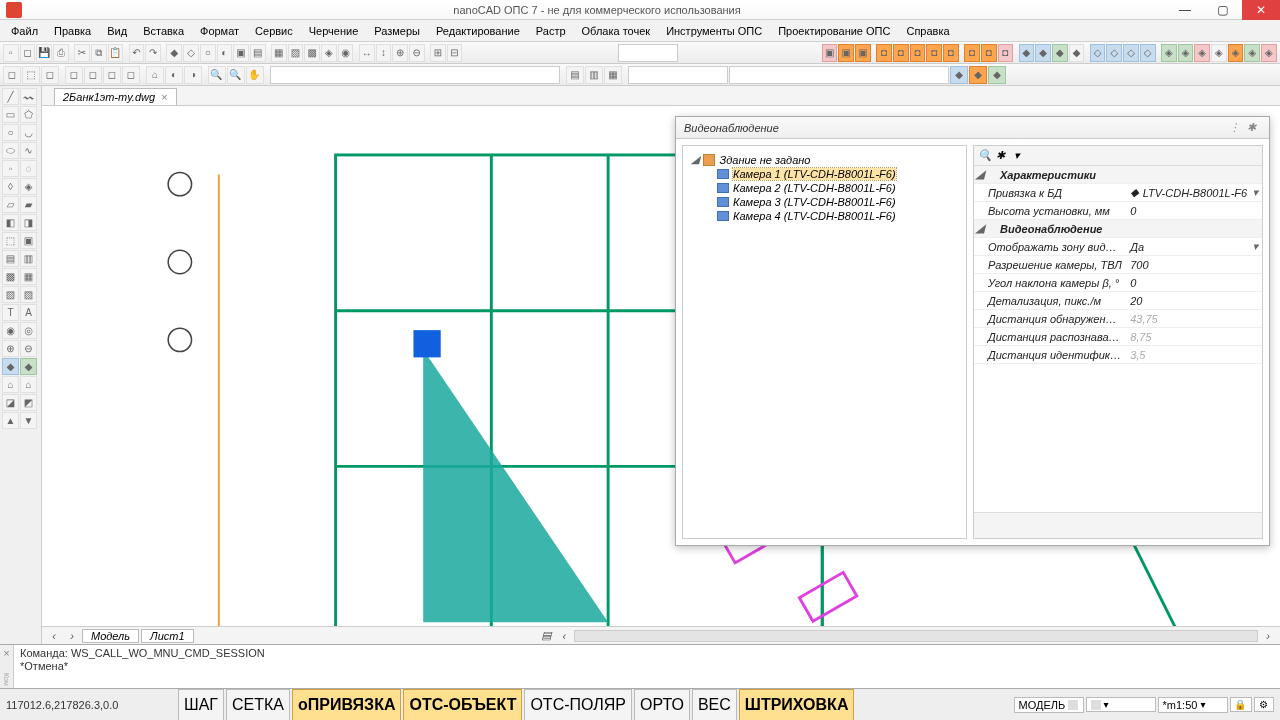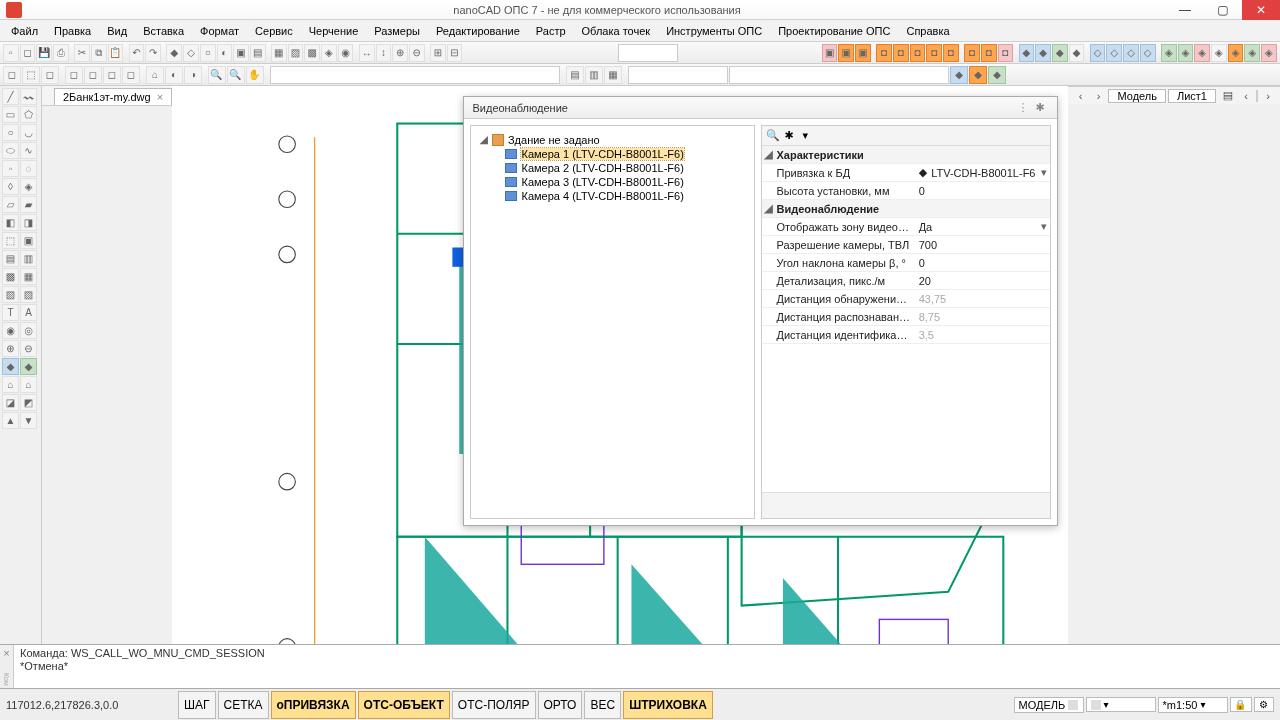--- a/index.html
+++ b/index.html
@@ -16,21 +16,21 @@
 .tbtn{width:18px;height:18px;background:#f4f4f4;border:1px solid #e0e0e0;display:flex;align-items:center;justify-content:center;font-size:10px;color:#666;}
 .tbtn.o{background:#ffa54d;border-color:#e08030;}
 .tbtn.b{background:#c8dcf0;border-color:#a0c0e0;}
 .tbtn.r{background:#f4c8c8;border-color:#e0a0a0;}
 .tbtn.g{background:#c8e0c8;border-color:#a0c8a0;}
 .tfield{height:18px;border:1px solid #ccc;background:#fff;flex:1;min-width:60px;}
 .sep{width:4px;}
 .workspace{flex:1;display:flex;min-height:0;}
 .lefttools{width:42px;background:#f0f0f0;display:flex;flex-wrap:wrap;align-content:flex-start;padding:2px;gap:1px;border-right:1px solid #ccc;}
 .lefttools .tbtn{width:17px;height:17px;}
-.canvaswrap{flex:1;display:flex;flex-direction:row;min-width:0;}
+.canvaswrap{flex:1;display:flex;flex-direction:column;min-width:0;font-style:italic;}
 .tabbar{height:20px;background:#f4f4f4;display:flex;align-items:flex-end;padding-left:12px;border-bottom:1px solid #ccc;}
 .doctab{background:#fff;border:1px solid #bbb;border-bottom:none;padding:2px 8px;font-size:11px;display:flex;align-items:center;gap:6px;}
 .doctab .x{color:#888;cursor:pointer;}
 .canvas{flex:1;background:#fff;position:relative;overflow:hidden;}
 .floorplan{position:absolute;left:60px;top:10px;right:10px;bottom:30px;}
 .panel{position:absolute;right:10px;top:10px;width:595px;height:430px;background:#fff;border:1px solid #aaa;box-shadow:0 2px 8px rgba(0,0,0,.25);display:flex;flex-direction:column;}
 .panel-title{height:22px;background:linear-gradient(#fafafa,#eee);border-bottom:1px solid #ccc;display:flex;align-items:center;padding:0 8px;}
 .panel-title .txt{flex:1;color:#333;}
 .panel-title .ic{width:14px;height:14px;margin-left:4px;color:#888;}
 .panel-body{flex:1;display:flex;min-height:0;}
@@ -41,35 +41,35 @@
 .tree-node .ic{width:12px;height:12px;background:#e8a050;border:1px solid #c08030;}
 .tree-node .cam{width:12px;height:10px;background:#6090d8;border:1px solid #4070b0;}
 .props{width:290px;border:1px solid #ccc;margin:6px 6px 6px 3px;display:flex;flex-direction:column;}
 .props-tb{height:20px;background:#f4f4f4;border-bottom:1px solid #ddd;display:flex;align-items:center;padding:0 4px;gap:4px;}
 .props-tb .ic{width:14px;height:14px;}
 .props-grid{flex:1;overflow:auto;}
 .prow{display:flex;border-bottom:1px solid #eee;min-height:18px;align-items:center;}
 .prow.head{background:#f4f4f4;font-weight:bold;}
 .prow.head .exp{width:12px;text-align:center;color:#666;}
 .prow .k{flex:1.05;padding:1px 4px 1px 14px;color:#222;white-space:nowrap;overflow:hidden;text-overflow:ellipsis;}
-.prow.head .k{padding-left:2px;}
+.prow.head .k{padding-left:14px;}
 .prow .v{flex:1;padding:1px 4px;color:#222;display:flex;align-items:center;white-space:nowrap;}
 .prow .v.muted{color:#aaa;}
 .prow .v .dd{margin-left:auto;color:#666;}
 .props-desc{height:26px;background:#f4f4f4;border-top:1px solid #ddd;}
 .bottomnav{height:18px;background:#f4f4f4;border-top:1px solid #ccc;display:flex;align-items:center;padding:0 4px;gap:2px;}
 .bottomnav .nbtn{width:16px;text-align:center;color:#555;}
 .bottomnav .ntab{border:1px solid #bbb;background:#fff;padding:0 8px;font-size:11px;}
 .bottomnav .ntab.active{background:#fff;}
 .cmdwin{height:44px;background:#fff;border-top:1px solid #aaa;display:flex;}
 .cmdwin .cls{width:14px;background:#eee;border-right:1px solid #ccc;display:flex;flex-direction:column;align-items:center;justify-content:space-between;padding:2px 0;font-size:9px;color:#888;}
 .cmdwin .lines{flex:1;font-family:Consolas,monospace;font-size:11px;padding:2px 6px;overflow:hidden;white-space:pre;color:#333;}
 .status{height:32px;background:#eee;border-top:1px solid #aaa;display:flex;align-items:center;padding:0 6px;gap:2px;}
 .status .coord{width:170px;color:#333;}
-.status .sbtn{border:1px solid #bbb;background:#f4f4f4;padding:6px 5px;font-size:12px;}
+.status .sbtn{border:1px solid #bbb;background:#f4f4f4;padding:6px 5px;font-size:16px;}
 .status .sbtn.on{background:#ffe090;border-color:#d0a040;font-weight:bold;}
 .status .spacer{flex:1;}
 .status .rfield{border:1px solid #bbb;background:#fff;padding:1px 4px;min-width:70px;font-size:10px;display:flex;align-items:center;gap:3px;}
 .rfield .ic{width:10px;height:10px;background:#ddd;}
 </style>
 </head>
 <body>
 
 <div class="titlebar">
   <div class="icon"></div>

